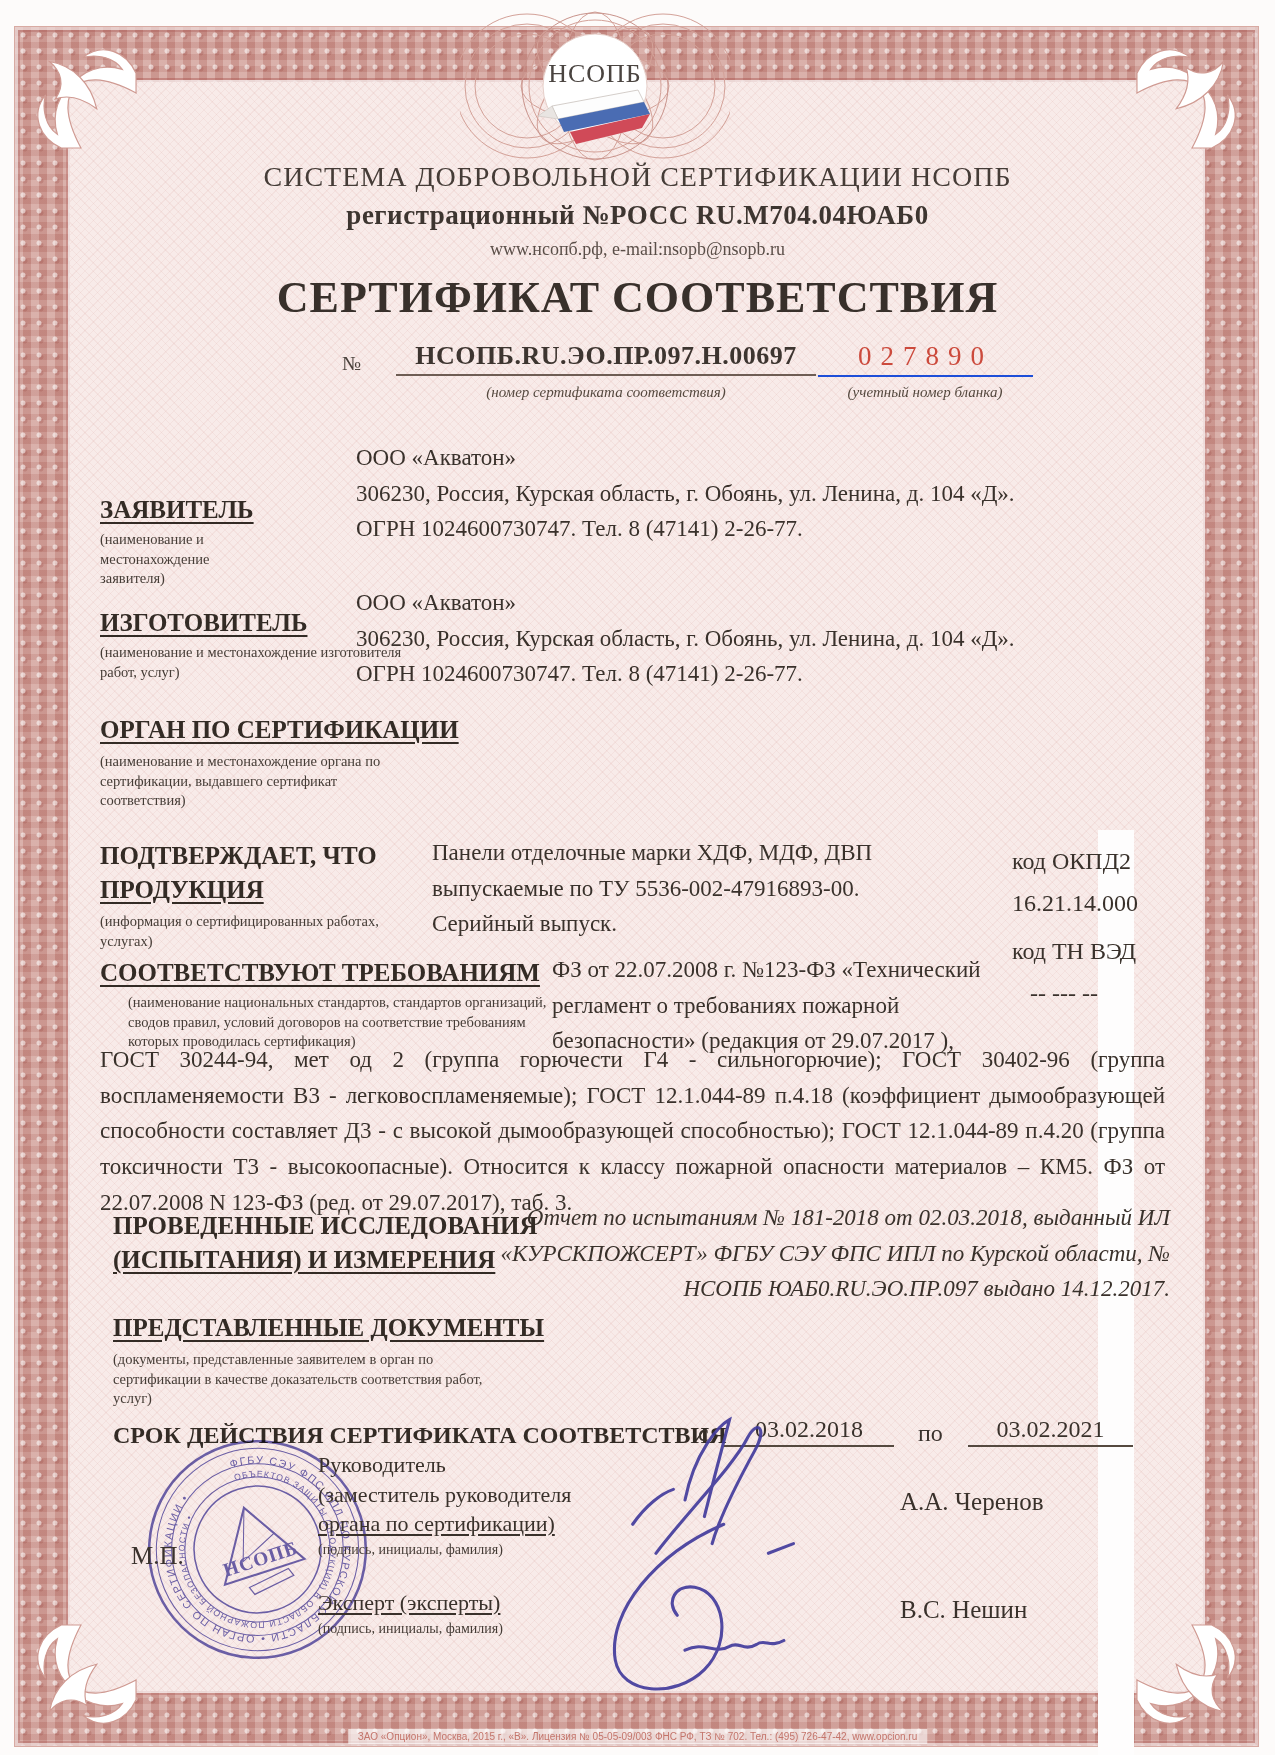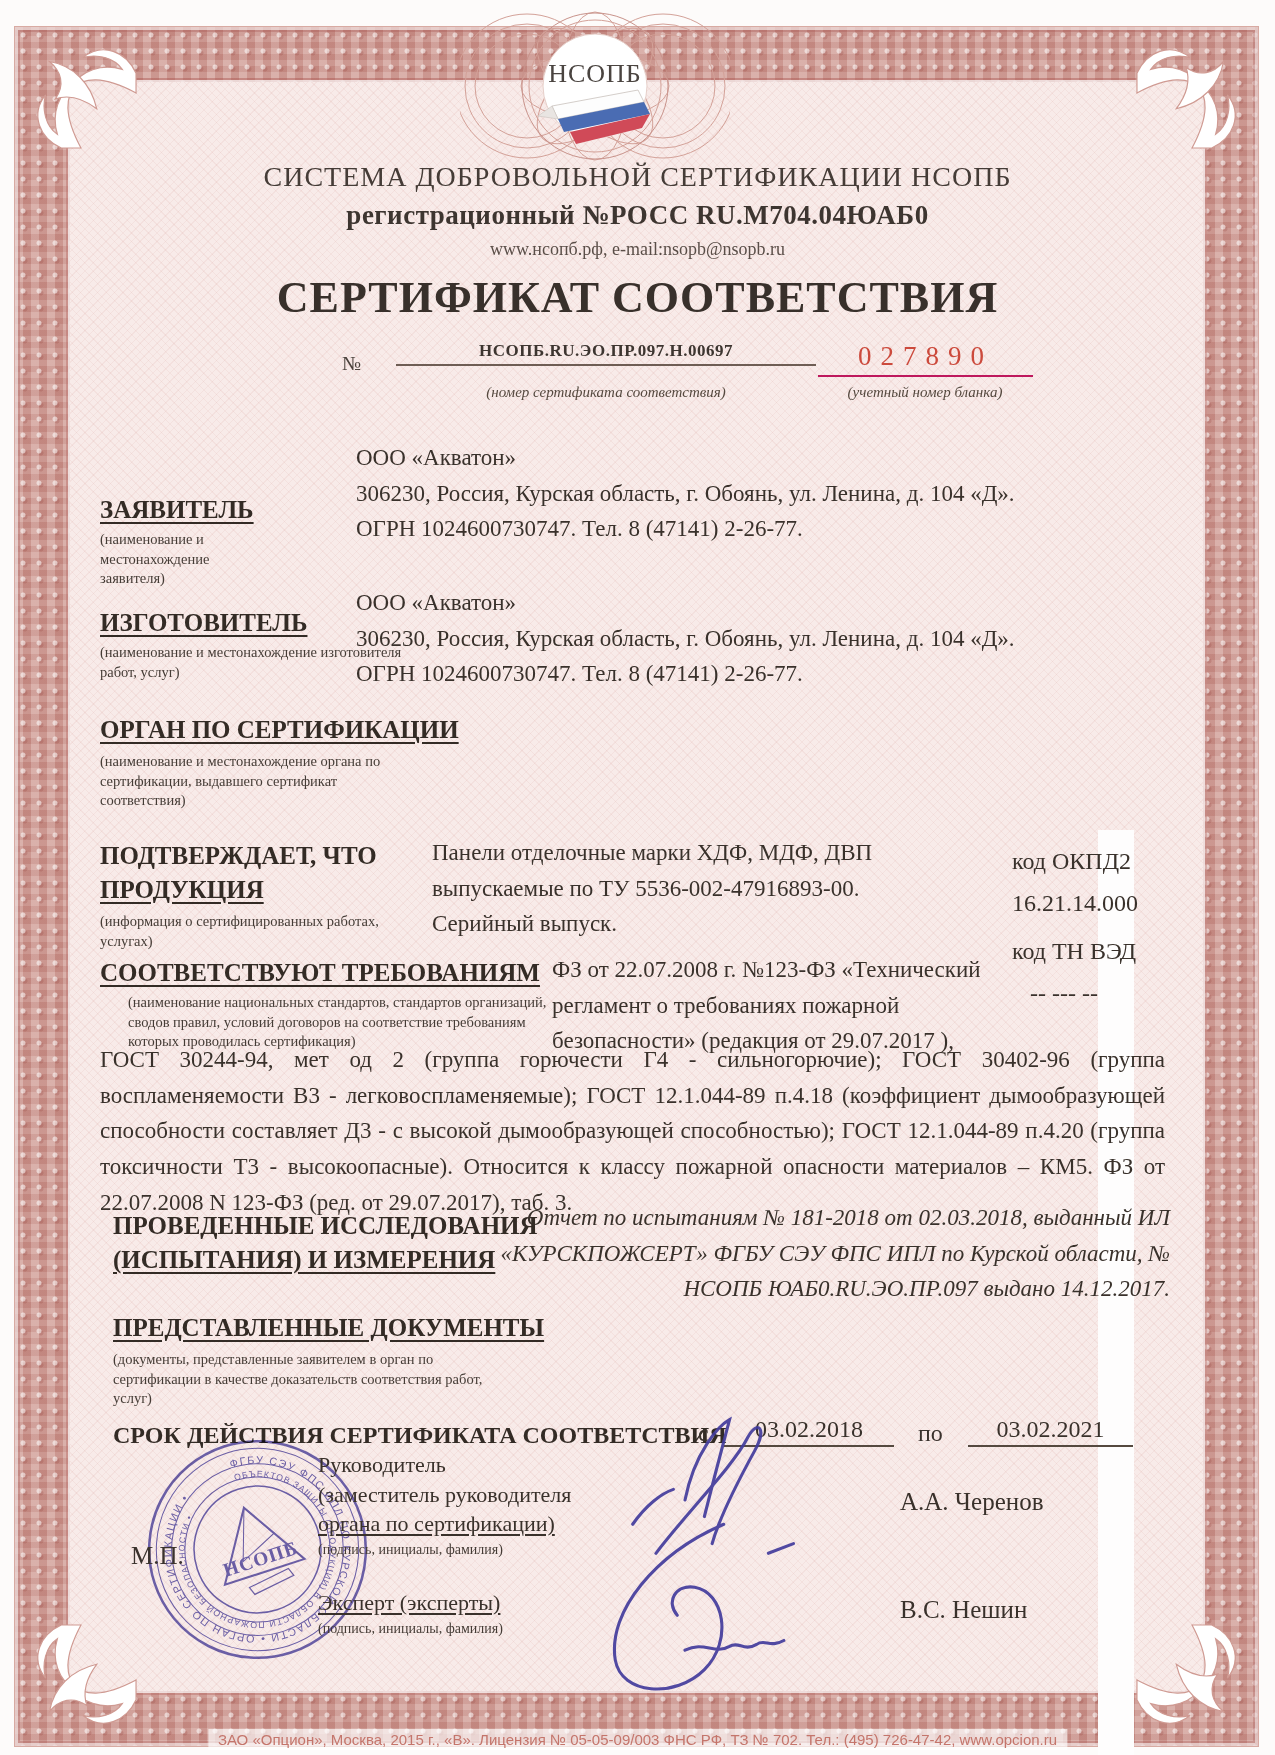--- a/index.html
+++ b/index.html
@@ -39,45 +39,45 @@
 
   .abs{position:absolute;}
   .ctr{left:0; right:0; text-align:center;}
 
   .sysline{top:161px; font-size:28px; letter-spacing:1px; color:#453c37;}
   .regline{top:200px; font-size:27px; font-weight:bold; color:#3d3530; letter-spacing:.5px;}
   .contacts{top:239px; font-size:18px; color:#5a4e48;}
   .doc-title{top:272px; font-size:44px; font-weight:bold; letter-spacing:1px; color:#38302b;}
 
   .numsign{left:342px; top:352px; font-size:20px; color:#4a423c;}
-  .certnum{left:396px; top:341px; width:420px; text-align:center; font-size:17px; font-weight:bold;
+  .certnum{left:396px; top:341px; width:420px; text-align:center; font-size:26px; font-weight:bold;
            letter-spacing:.5px; color:#3d3530; border-bottom:2px solid #6e5d54; padding-bottom:3px;}
   .certnum-cap{left:396px; top:384px; width:420px; text-align:center; font-style:italic; font-size:15px; color:#55493f;}
   .blanknum{left:818px; top:341px; width:215px; text-align:center; font-size:27px; letter-spacing:9px;
-            color:#cc4a3c; border-bottom:2px solid #be185d; padding-bottom:3px;}
+            color:#cc4a3c; border-bottom:2px solid #1d4ed8; padding-bottom:3px;}
   .blanknum-cap{left:800px; top:384px; width:250px; text-align:center; font-style:italic; font-size:15px; color:#55493f;}
 
   .lbl{font-size:25px; font-weight:bold; color:#332b25; text-decoration:underline; text-underline-offset:4px; line-height:1.25;}
   .lbl-plain{font-size:25px; font-weight:bold; color:#332b25; line-height:1.25;}
   .sublbl{font-size:14.5px; color:#453c36; line-height:1.35;}
   .val{font-size:23px; color:#39312b; line-height:1.55; white-space:pre-line;}
   .val-j{font-size:23px; color:#39312b; line-height:1.55; text-align:justify;}
 
   .codes{font-size:24px; color:#39312b;}
 
   .validity-date{font-size:24px; text-align:center; border-bottom:2px solid #55493f; padding-bottom:2px; color:#39312b;}
 
   .sig-block{left:318px; top:1450px; width:270px;}
   .sig-block .l1{font-size:22px; color:#39312b; line-height:1.35;}
   .sig-block .u{text-decoration:underline; text-underline-offset:3px;}
   .sig-block .cap{font-size:14px; color:#453c36; margin-top:3px;}
   .name{font-size:25px; color:#39312b;}
 
   .imprint{top:1729px; left:50%; transform:translateX(-50%); font-family:"Liberation Sans","DejaVu Sans",sans-serif;
-           font-size:15px; color:#c4756b; background:rgba(255,255,255,.65); padding:2px 10px; white-space:nowrap;}
+           font-size:10px; color:#c4756b; background:rgba(255,255,255,.65); padding:2px 10px; white-space:nowrap;}
 </style>
 </head>
 <body>
 
 <div class="page">
 
   <div class="frame"></div>
   <div class="interior"></div>
   <div class="scan-strip"></div>
 

